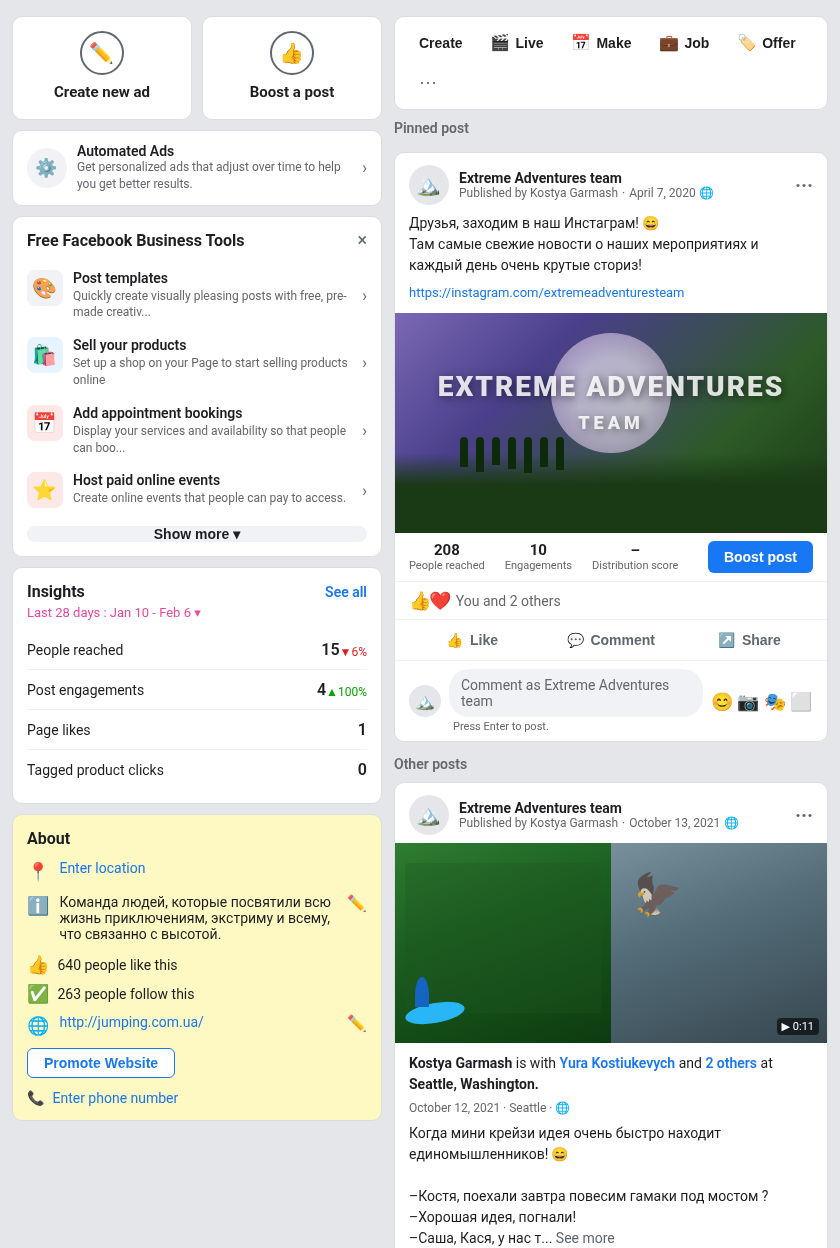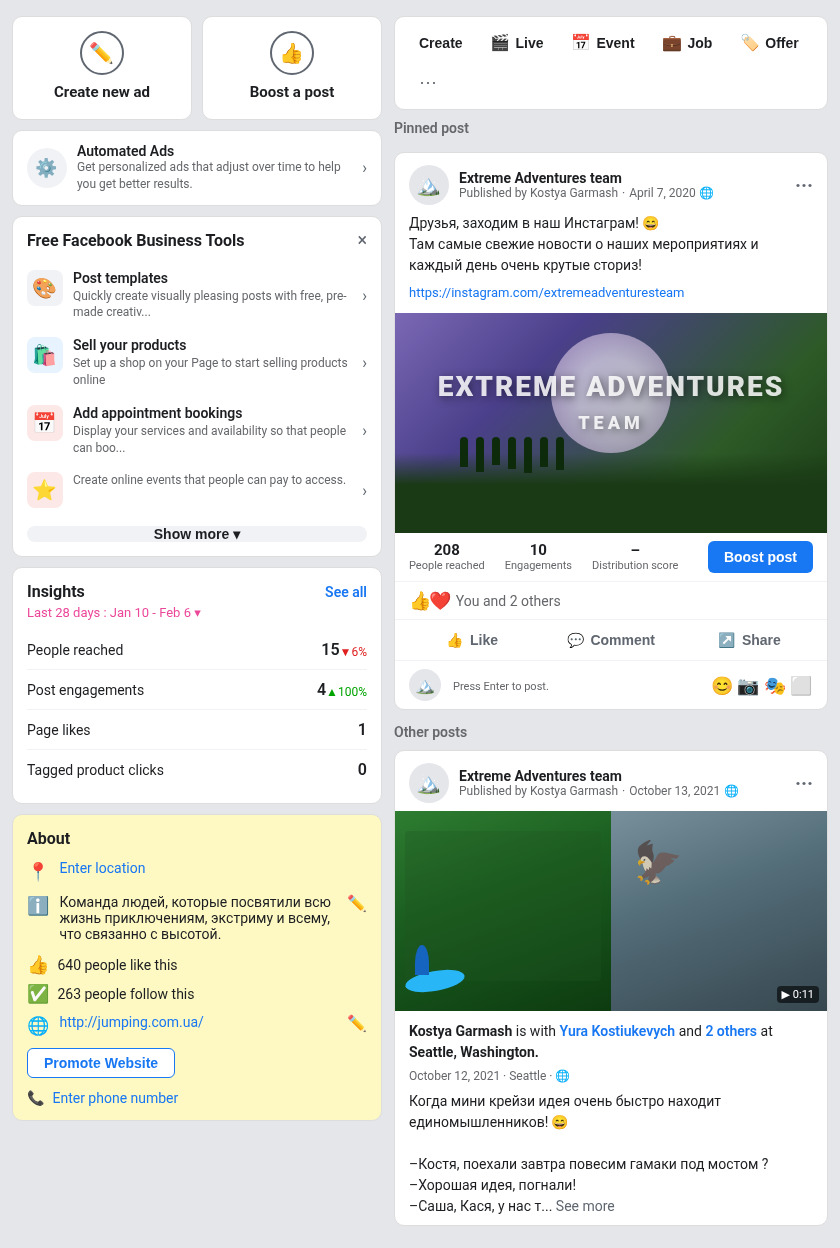--- a/index.html
+++ b/index.html
@@ -495,20 +495,21 @@
         <div class="tool-text">
           <div class="tool-title">Add appointment bookings</div>
           <div class="tool-desc">Display your services and availability so that people can boo...</div>
         </div>
         <span class="tool-chevron">›</span>
       </div>
 
       <div class="tool-item">
         <div class="tool-icon" style="background:#fce8e6;">⭐</div>
         <div class="tool-text">
+          <div class="tool-title">Host paid online events</div>
           <div class="tool-desc">Create online events that people can pay to access.</div>
         </div>
         <span class="tool-chevron">›</span>
       </div>
 
       <button class="show-more-btn">
         <span>Show more</span>
         <span>▾</span>
       </button>
     </div>
@@ -597,21 +598,21 @@
     <div class="create-bar">
       <button class="create-btn">
         <span>Create</span>
       </button>
       <button class="create-btn">
         <span class="btn-icon">🎬</span>
         <span>Live</span>
       </button>
       <button class="create-btn">
         <span class="btn-icon">📅</span>
-        <span>Event</span>
+        <span>Make</span>
       </button>
       <button class="create-btn">
         <span class="btn-icon">💼</span>
         <span>Job</span>
       </button>
       <button class="create-btn">
         <span class="btn-icon">🏷️</span>
         <span>Offer</span>
       </button>
       <button class="dot-btn">···</button>
@@ -694,20 +695,23 @@
         </button>
         <button class="post-action-btn">
           <span>↗️</span>
           <span>Share</span>
         </button>
       </div>
 
       <div class="comment-box">
         <div class="post-avatar" style="width:32px;height:32px;font-size:16px;">🏔️</div>
         <div style="flex:1;">
+          <div class="comment-input">
+            <span style="color:#65676b;">Comment as Extreme Adventures team</span>
+          </div>
           <div style="font-size:11px;color:#65676b;margin-top:3px;margin-left:4px;">Press Enter to post.</div>
         </div>
         <div class="comment-icons">
           <span>😊</span>
           <span>📷</span>
           <span>🎭</span>
           <span>⬜</span>
         </div>
       </div>
     </div>

